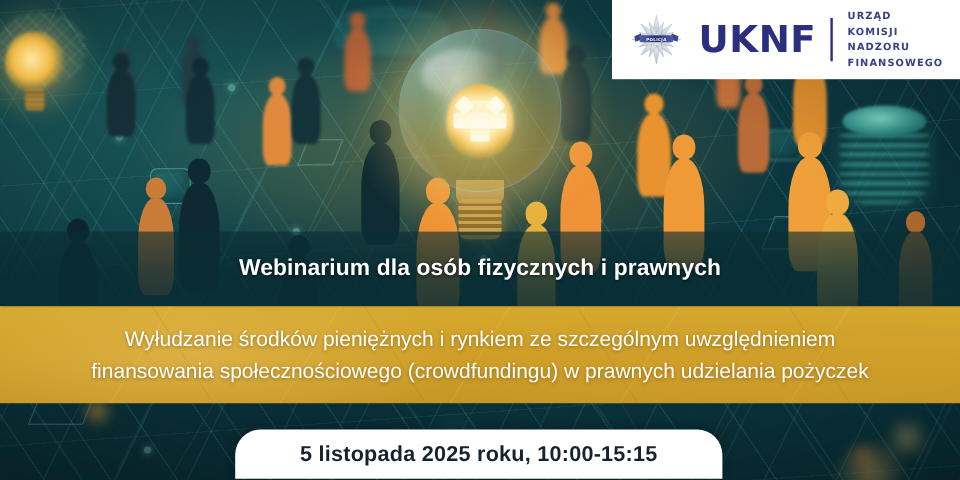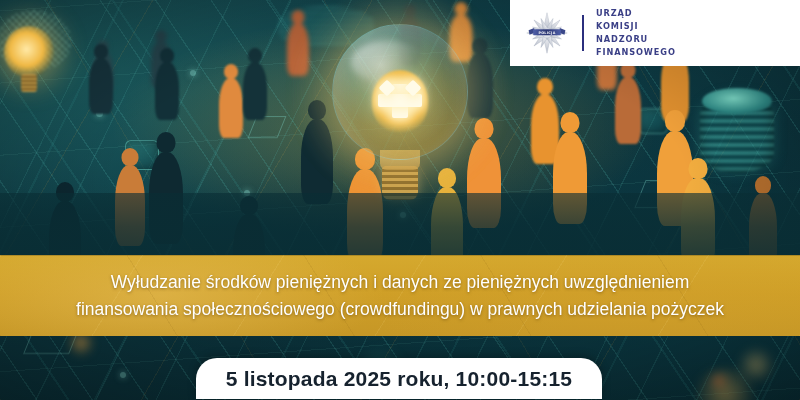--- a/index.html
+++ b/index.html
@@ -203,21 +203,21 @@
     text-shadow:0 1px 3px rgba(90,60,10,.55); white-space:nowrap;
   }
 
   .date-pill{
     position:absolute; left:196px; top:358px; width:406px; height:41px; z-index:14;
     background:#ffffff; border-radius:21px 21px 0 0;
     display:flex; align-items:center; justify-content:center;
     box-shadow:0 -2px 8px rgba(0,0,0,.28);
   }
   .date-pill .txt{
-    color:#16222e; font-size:21px; font-weight:bold; letter-spacing:.2px; white-space:nowrap;
+    color:#16222e; font-size:18px; font-weight:bold; letter-spacing:.2px; white-space:nowrap;
   }
 </style>
 </head>
 <body>
 
 <div class="banner">
 
   <div class="bg">
     <div class="bg-base"></div>
     <div class="bg-grid"></div>
@@ -422,36 +422,38 @@
           </g>
           <circle cx="0" cy="0" r="11" fill="#dfe3ea" stroke="#a8b0bf" stroke-width="1"></circle>
           <path d="M-40,-6 L-28,-11 L-26,-1 L-38,4 Z" fill="#3a4789"></path>
           <path d="M40,-6 L28,-11 L26,-1 L38,4 Z" fill="#3a4789"></path>
           <rect x="-30" y="-8" width="60" height="13" rx="2" fill="url(#rib)"></rect>
           <text x="0" y="2" font-family="DejaVu Sans, sans-serif" font-size="7.4" font-weight="bold" fill="#f4f5f9" text-anchor="middle" letter-spacing="0.6">POLICJA</text>
         </g>
       </svg>
     </div>
 
+    <div class="uknf-word">UKNF</div>
 
     <div class="uknf-divider"></div>
 
     <div class="uknf-sub">
       <div>URZĄD</div>
       <div>KOMISJI</div>
       <div>NADZORU</div>
       <div>FINANSOWEGO</div>
     </div>
   </div>
 
   <div class="title-band">
+    <div class="ln">Webinarium dla osób fizycznych i prawnych</div>
   </div>
 
   <div class="gold-band">
-    <div class="ln">Wyłudzanie środków pieniężnych i danych ze pieniężnych uwzględnieniem</div>
+    <div class="ln">Wyłudzanie środków pieniężnych i rynkiem ze szczególnym uwzględnieniem</div>
     <div class="ln">finansowania społecznościowego (crowdfundingu) w prawnych udzielania pożyczek</div>
   </div>
 
   <div class="date-pill">
     <span class="txt">5 listopada 2025 roku, 10:00-15:15</span>
   </div>
 
 </div>
 
 </body></html>

